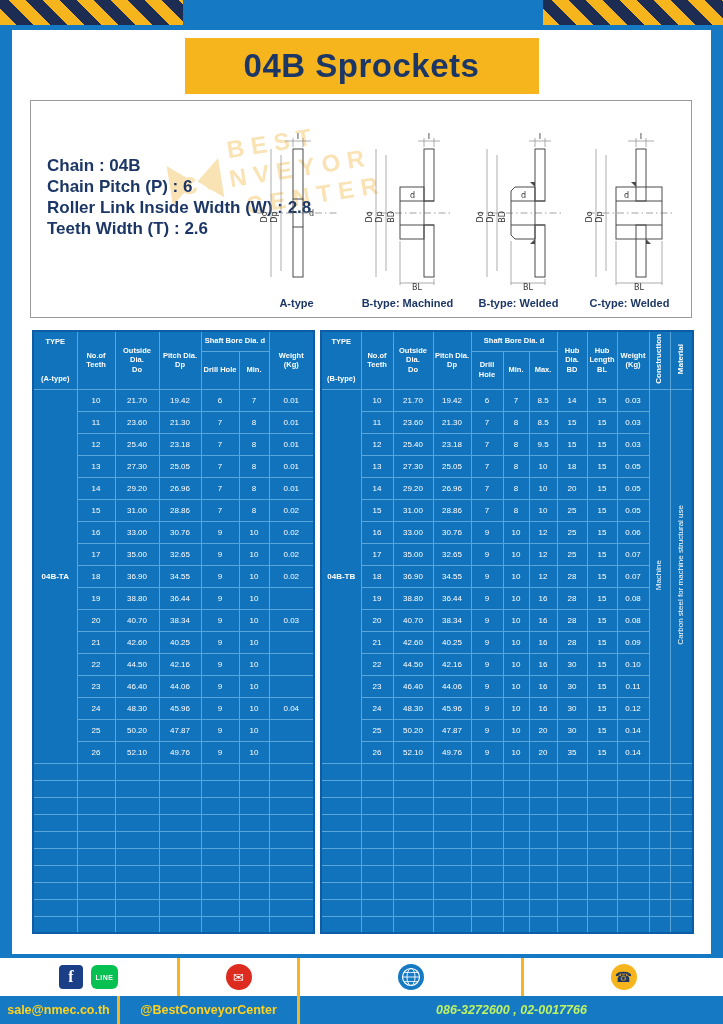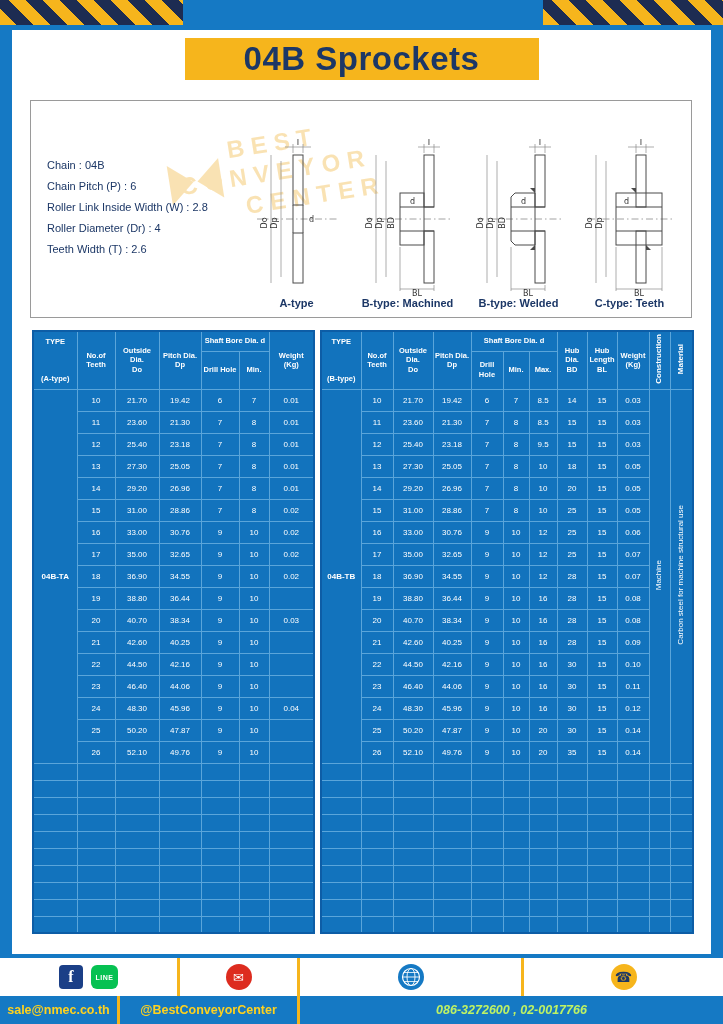--- a/index.html
+++ b/index.html
@@ -18,42 +18,42 @@
   }
   .hazard-left { left: 0; width: 183px; }
   .hazard-right { right: 0; width: 180px; }
 
   
   .page { position: absolute; left: 12px; right: 12px; top: 30px; bottom: 70px; background: #ffffff; }
 
   
   .title-banner {
     position: absolute; left: 50%; transform: translateX(-50%); top: 8px;
-    width: 354px; height: 42px; background: #f6b51c;
+    width: 354px; height: 56px; background: #f6b51c;
     display: flex; align-items: center; justify-content: center;
   }
   .title-banner h1 { color: #1c3766; font-size: 33px; font-weight: bold; letter-spacing: .5px; }
 
   
   .spec-box { position: absolute; left: 18px; right: 19px; top: 70px; height: 218px; border: 1px solid #9a9a9a; background: #fff; }
   .spec-lines { position: absolute; left: 16px; top: 54px; z-index: 2; }
-  .spec-line { color: #1c3766; font-weight: normal; font-size: 11px; line-height: 21px; white-space: nowrap; }
+  .spec-line { color: #1c3766; font-weight: bold; font-size: 17px; line-height: 21px; white-space: nowrap; }
 
   .watermark {
     position: absolute; left: 140px; top: 28px; z-index: 1;
     transform: rotate(-9deg); opacity: .33; color: #efa91c;
     font-weight: bold; font-size: 24px; letter-spacing: 7px; line-height: 1.2;
     pointer-events: none;
   }
   .watermark svg { position: absolute; left: -4px; top: 18px; }
   .wm1 { margin-left: 60px; } .wm2 { margin-left: 8px; } .wm3 { margin-left: 70px; }
 
   .diagrams { position: absolute; left: 210px; right: 6px; top: 8px; bottom: 8px; display: flex; z-index: 2; }
   .diagram { flex: 1; display: flex; flex-direction: column; align-items: center; justify-content: flex-end; }
-  .diagram-label { color: #1c3766; font-weight: bold; font-size: 11px; margin-top: 0; white-space: nowrap; }
+  .diagram-label { color: #1c3766; font-weight: bold; font-size: 11px; margin-top: 6px; white-space: nowrap; }
   svg.draw line, svg.draw rect, svg.draw polygon { stroke: #4a4a4a; fill: none; stroke-width: 1; }
   svg.draw .cl { stroke: #8a8a8a; stroke-width: .8; stroke-dasharray: 7 3 1.5 3; }
   svg.draw .dim { stroke: #8a8a8a; stroke-width: .7; }
   svg.draw .weld { fill: #4a4a4a; stroke: none; }
   svg.draw text { fill: #333; font-size: 8px; stroke: none; font-family: "DejaVu Sans", sans-serif; }
 
   
   .tables { position: absolute; left: 20px; top: 300px; width: 660px; }
   .tbl-wrap { position: absolute; top: 0; }
   .tbl-a { left: 0; width: 281px; }
@@ -119,21 +119,20 @@
       </svg>
       <div class="wm1">BEST</div>
       <div class="wm2">CONVEYOR</div>
       <div class="wm3">CENTER</div>
     </div>
 
     <div class="spec-lines">
       <div class="spec-line">Chain : 04B</div>
       <div class="spec-line">Chain Pitch (P) : 6</div>
       <div class="spec-line">Roller Link Inside Width (W) : 2.8</div>
-      <div class="spec-line">Roller Diameter (Dr) : 4</div>
       <div class="spec-line">Teeth Width (T) : 2.6</div>
     </div>
 
     <div class="diagrams">
 
       <div class="diagram">
         <svg class="draw" width="96" height="158" viewBox="0 0 96 158">
           <line class="cl" x1="8" y1="80" x2="88" y2="80"></line>
           <rect x="44" y="16" width="10" height="50"></rect>
           <rect x="44" y="94" width="10" height="50"></rect>
@@ -223,21 +222,21 @@
           <line class="dim" x1="14" y1="16" x2="14" y2="144"></line>
           <line class="dim" x1="24" y1="22" x2="24" y2="138"></line>
           <text x="10" y="84" text-anchor="middle" transform="rotate(-90 10 84)">Do</text>
           <text x="20" y="84" text-anchor="middle" transform="rotate(-90 20 84)">Dp</text>
           <text x="42" y="65">d</text>
           <line class="dim" x1="34" y1="108" x2="34" y2="152"></line>
           <line class="dim" x1="80" y1="108" x2="80" y2="152"></line>
           <line class="dim" x1="34" y1="150" x2="80" y2="150"></line>
           <text x="57" y="157" text-anchor="middle">BL</text>
         </svg>
-        <div class="diagram-label">C-type: Teeth</div>
+        <div class="diagram-label">C-type: Welded</div>
       </div>
 
     </div>
   </div>
 
   <div class="tables">
     <div class="tbl-wrap tbl-a">
       <table class="data">
           <colgroup>
             <col style="width: 44px;">

